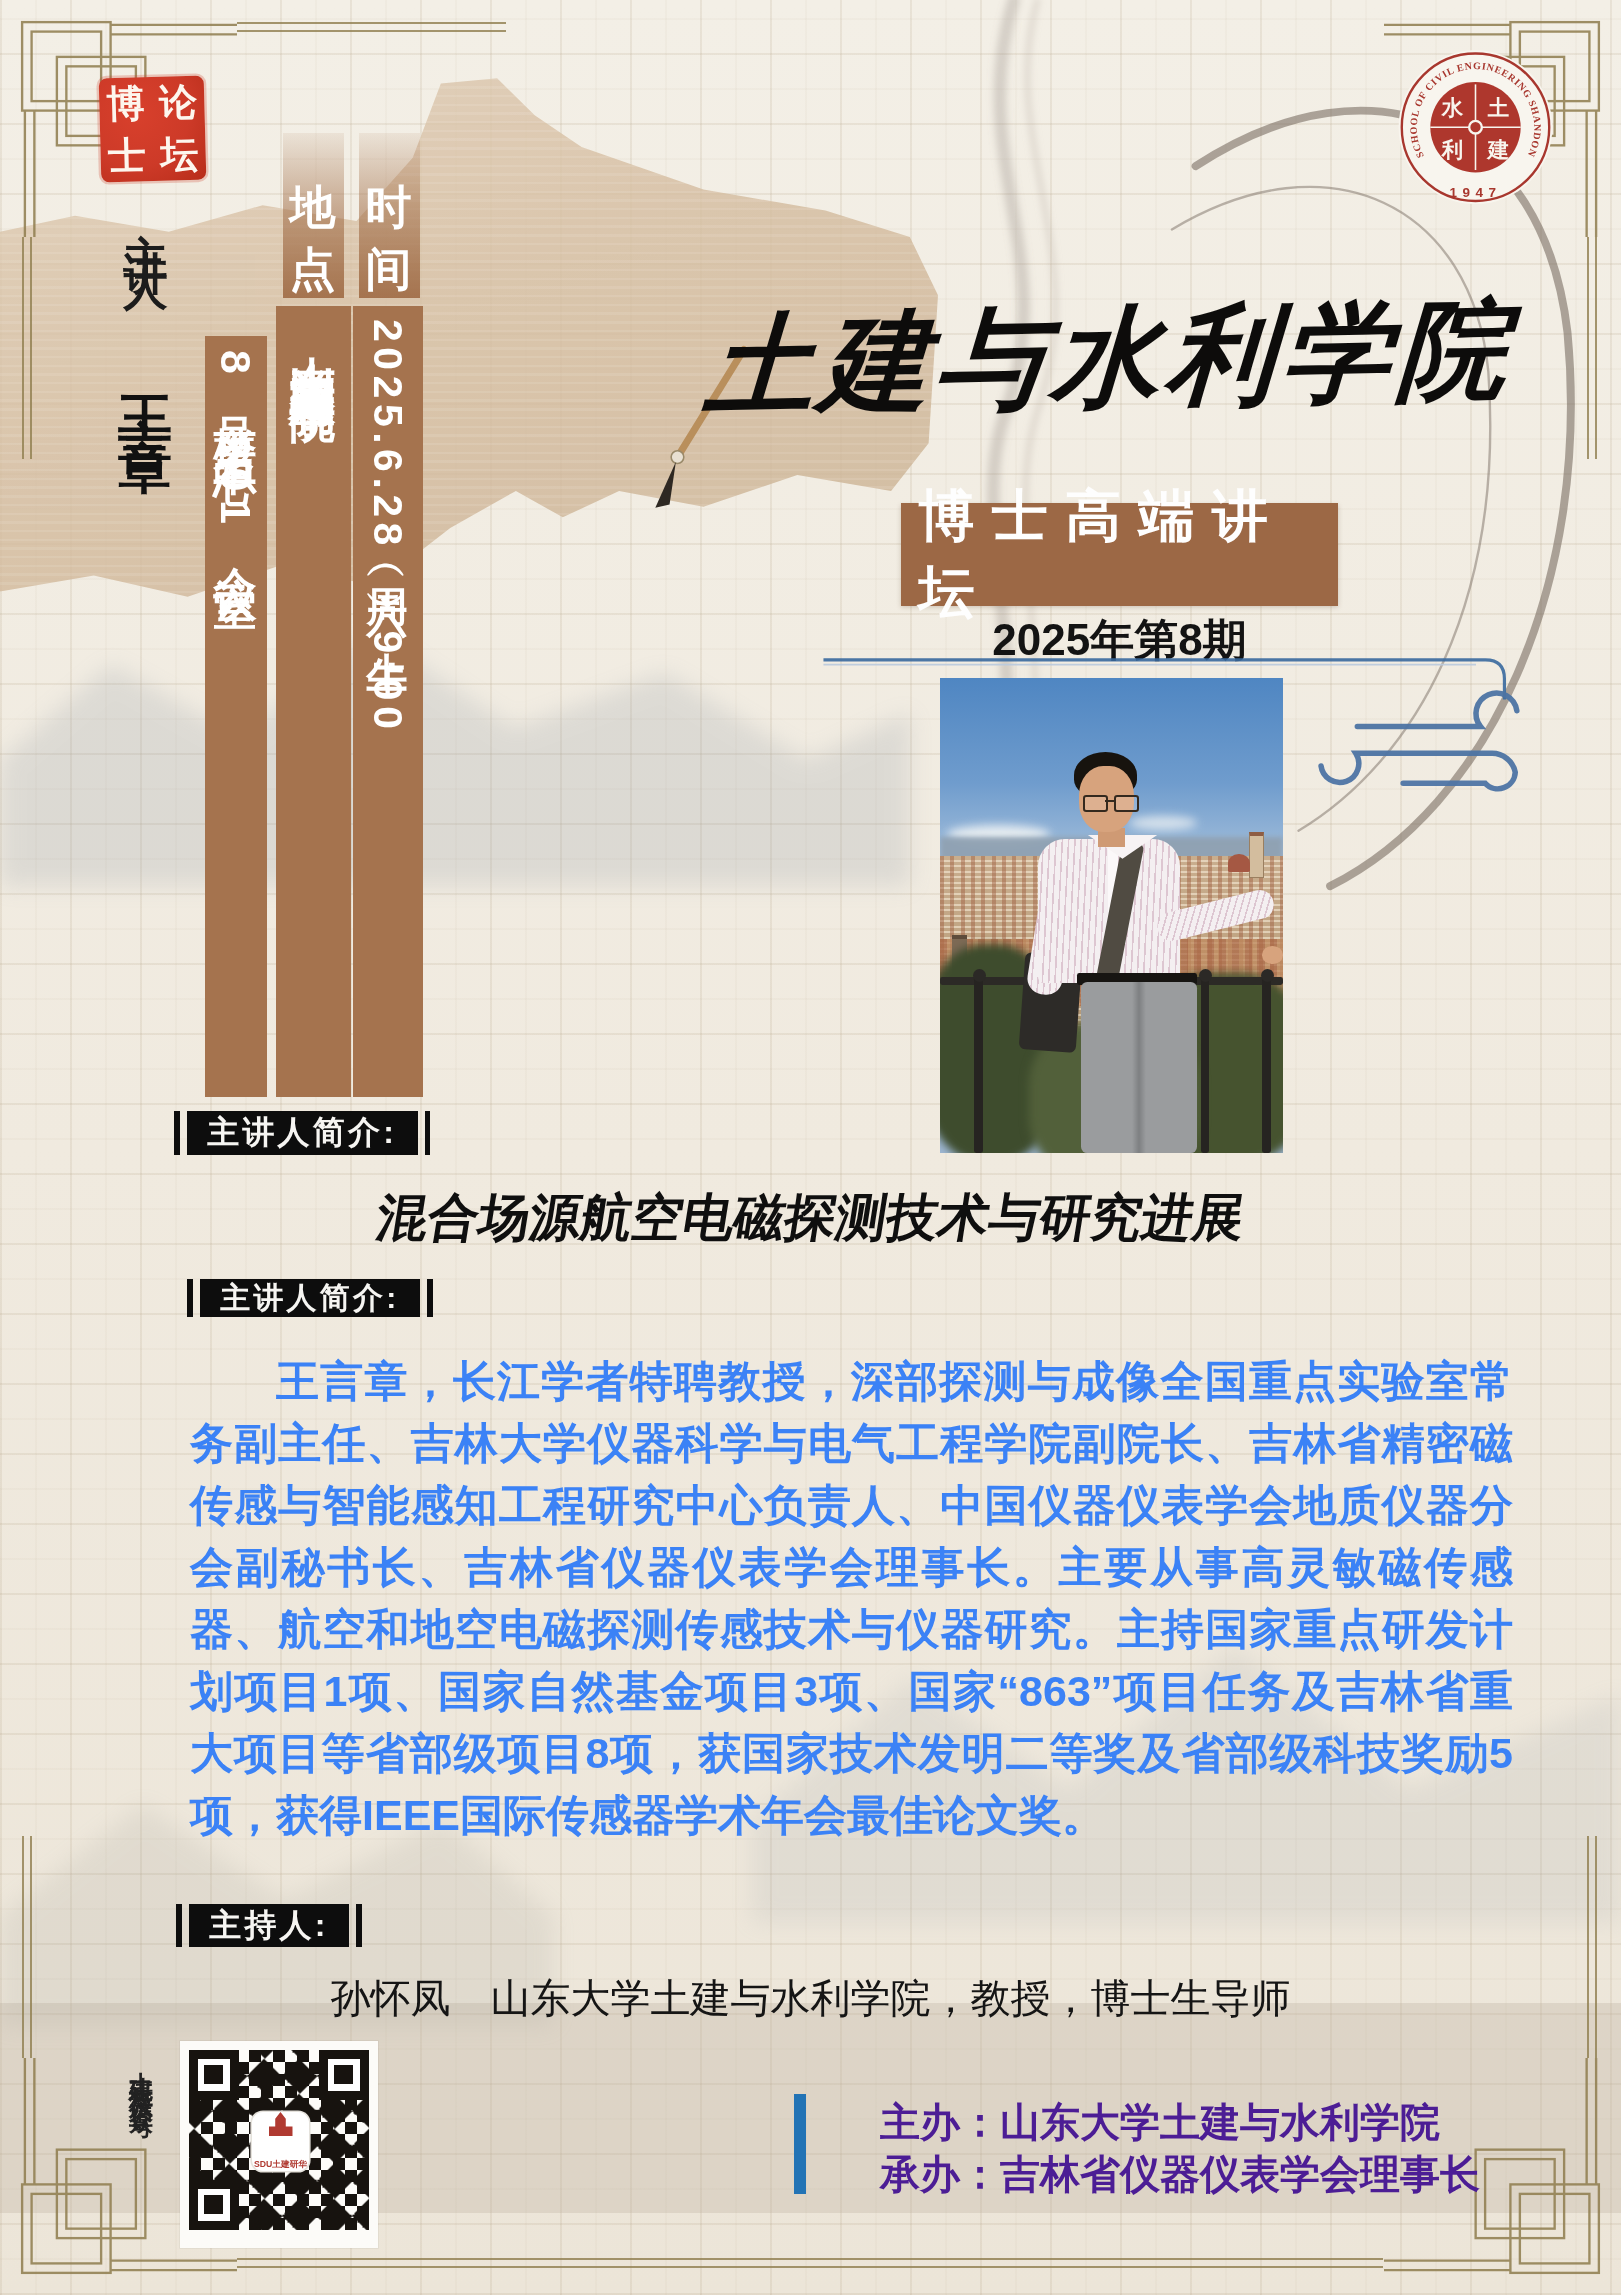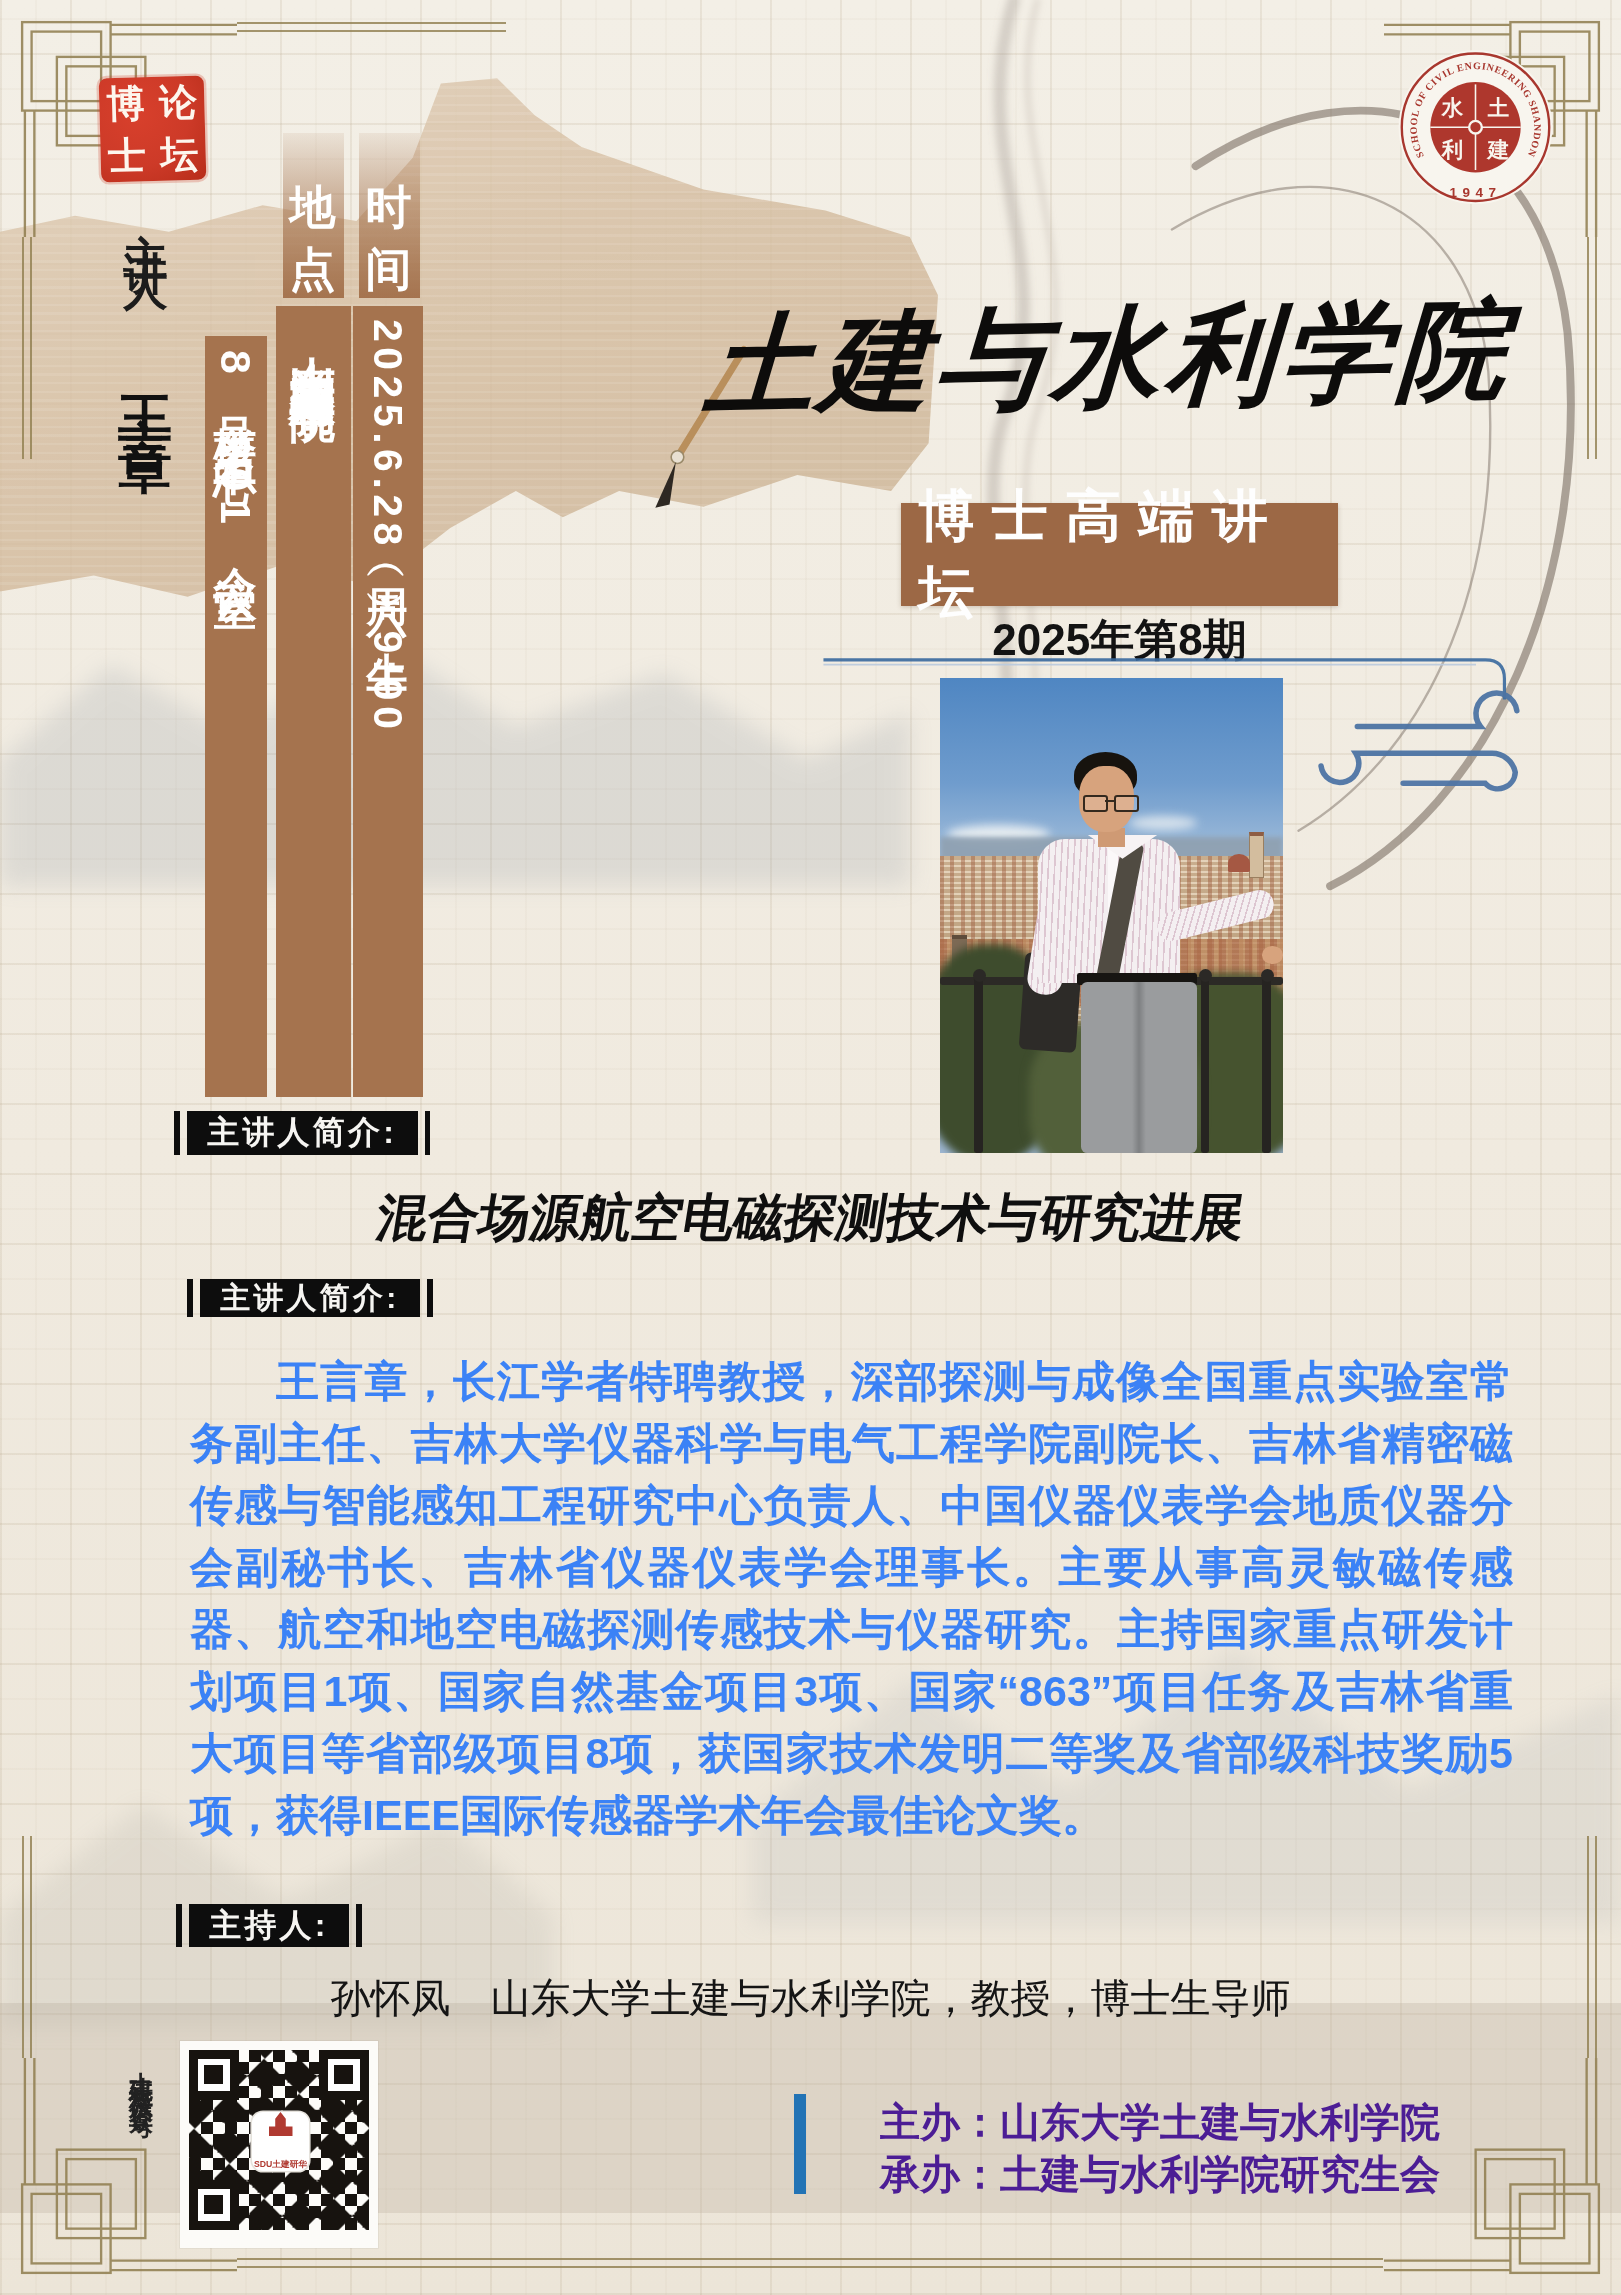--- a/index.html
+++ b/index.html
@@ -354,15 +354,15 @@
 </div>
 <div class="abs qr-logo">
   <div class="qr-glyph"></div>
   <div class="qr-logo-text">SDU土建研华</div>
 </div>
 <div class="abs vtext wechat-caption">土建研华微信公众号</div>
 
 <div class="abs org-bar"></div>
 <div class="abs org-lines">
   <div>主办：山东大学土建与水利学院</div>
-  <div>承办：土建与水利学院研究生会</div>
+  <div>承办：吉林省仪器仪表学会理事长</div>
 </div>
 
 
 </body></html>

